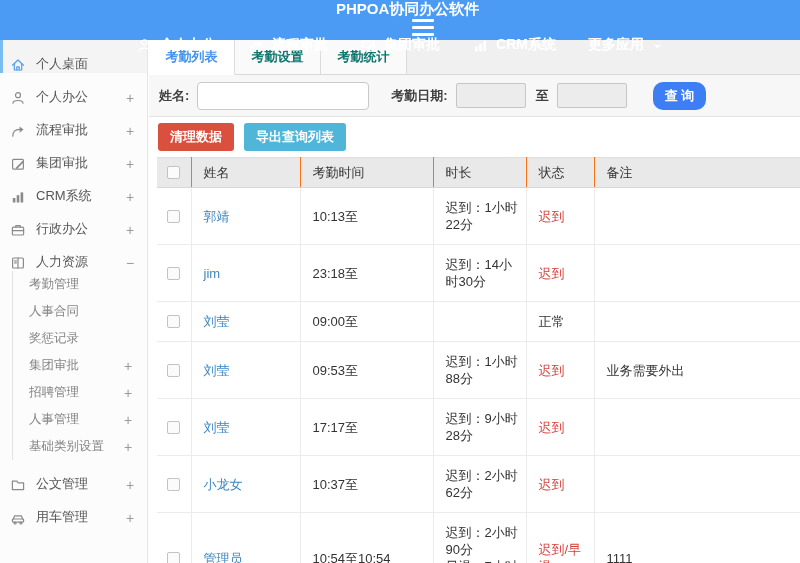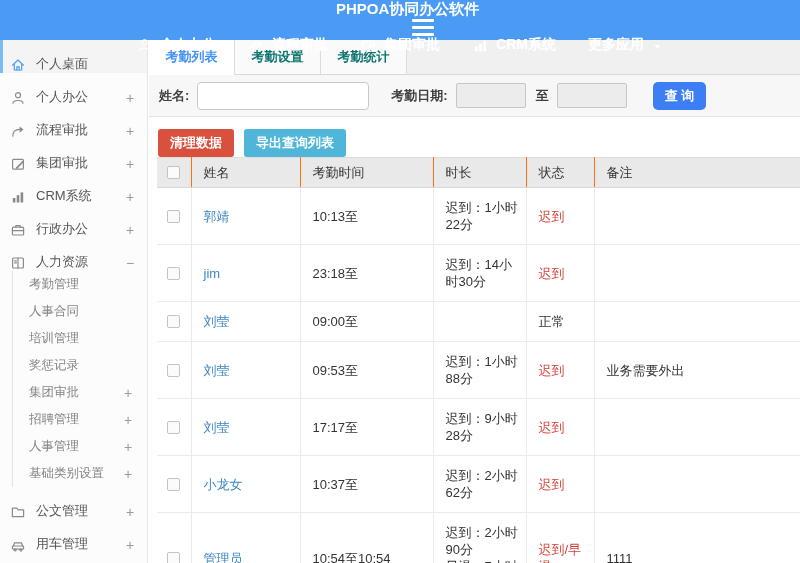--- a/index.html
+++ b/index.html
@@ -43,25 +43,25 @@
 
   .searchbar { height:42px; background:#f7f7f7; border-bottom:1px solid #e4e4e4;
     display:flex; align-items:center; padding-left:10px; font-size:13px; font-weight:bold; color:#404040; }
   .searchbar input { font-family:inherit; }
   .input-name { width:172px; height:28px; margin-left:8px; border:1px solid #c9c9c9;
     border-radius:4px; background:#fff; padding:0 6px; font-size:13px; }
   .lbl-date { margin-left:22px; }
   .input-date { width:70px; height:25px; margin-left:8px; border:1px solid #c6c6c6;
     border-radius:2px; background:#ececec; padding:0 5px; font-size:13px; }
   .lbl-to { margin-left:10px; font-weight:bold; }
-  .btn-query { margin-left:26px; height:28px; padding:0 12px; border:none; border-radius:5px;
+  .btn-query { margin-left:26px; height:28px; padding:0 12px; border:none; border-radius:10px;
     background:var(--c-accent,#3d7ef4); color:#fff; font-size:13px; font-weight:bold;
     cursor:pointer; white-space:nowrap; font-family:inherit; }
 
-  .toolbar { height:40px; background:#fff; display:flex; align-items:flex-end; padding-left:9px; gap:10px; }
+  .toolbar { height:40px; background:#fff; display:flex; align-items:center; padding-left:9px; gap:10px; }
   .toolbar button { height:28px; padding:0 12px; border:none; border-radius:3px; color:#fff;
     font-size:13px; font-weight:bold; cursor:pointer; white-space:nowrap; font-family:inherit; }
   .btn-danger { background:var(--c-danger,#d9503f); }
   .btn-export { background:var(--c-export,#4fb6d9); }
 
   
   table { width:643px; margin-left:8px; border-collapse:collapse; table-layout:fixed;
     font-size:13px; color:#333; }
   thead th { background:#e9e9e9; height:30px; font-weight:normal; text-align:left;
     padding:0 4px 0 12px; border-top:1px solid #dedede; border-bottom:1px solid #d6d6d6;
@@ -216,23 +216,20 @@
       <span class="expand">−</span>
     </div>
     <div class="sub-list">
       <div class="sub-item">
         <span class="label">考勤管理</span>
       </div>
       <div class="sub-item">
         <span class="label">人事合同</span>
       </div>
       <div class="sub-item">
-        <span class="label">培训管理</span>
-      </div>
-      <div class="sub-item">
         <span class="label">奖惩记录</span>
       </div>
       <div class="sub-item">
         <span class="label">集团审批</span>
         <span class="expand">+</span>
       </div>
       <div class="sub-item">
         <span class="label">招聘管理</span>
         <span class="expand">+</span>
       </div>

